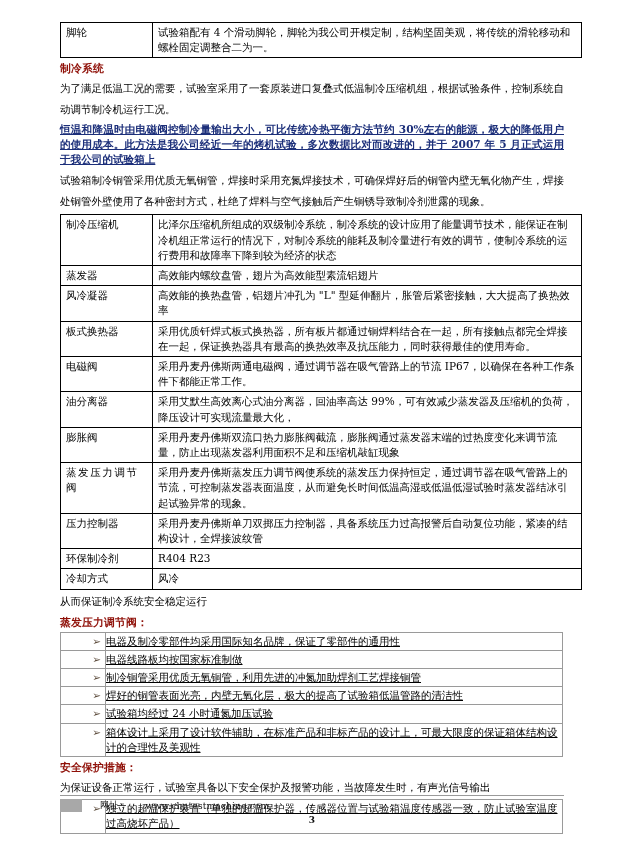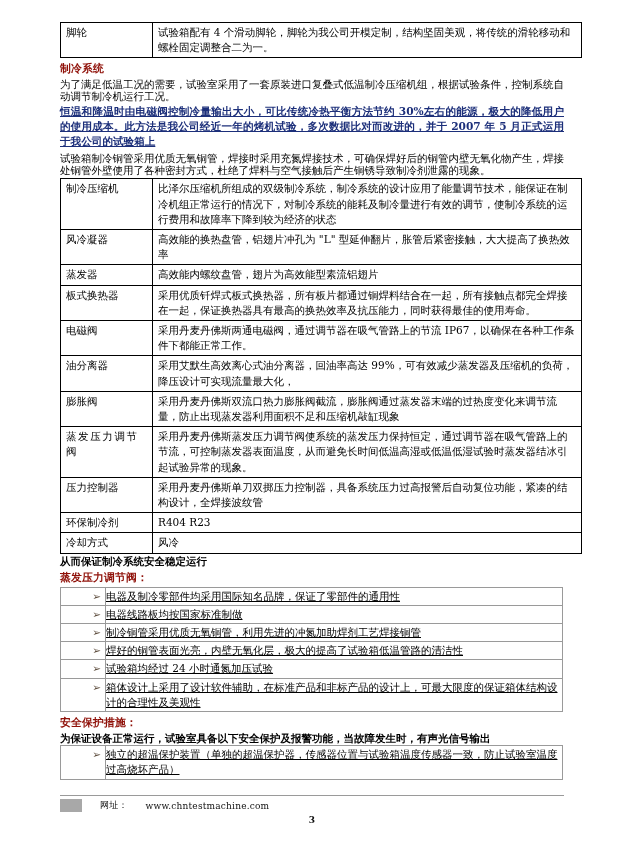--- a/index.html
+++ b/index.html
@@ -45,26 +45,25 @@
     margin-top: 44px;
   }
   .key-spaced {
     letter-spacing: 1.6px;
   }
 
   
   p.body-text {
     margin: 2px 0 2px 0;
     font-size: 10.5px;
-    line-height: 12px;
+    line-height: 21px;
     text-align: justify;
   }
   p.tight {
     margin: 1px 0 1px 0;
-    font-weight: bold;
   }
   .heading-red {
     color: #8f1008;
     font-weight: bold;
     font-size: 10.8px;
     line-height: 15px;
     margin: 3px 0 2px 0;
     letter-spacing: 0.2px;
   }
   .highlight-blue {
@@ -164,26 +163,26 @@
 
   <p class="body-text">试验箱制冷铜管采用优质无氧铜管，焊接时采用充氮焊接技术，可确保焊好后的铜管内壁无氧化物产生，焊接处铜管外壁使用了各种密封方式，杜绝了焊料与空气接触后产生铜锈导致制冷剂泄露的现象。</p>
 
   <table class="doc-table">
     <tbody>
       <tr>
         <td class="col-key">制冷压缩机</td>
         <td class="col-val">比泽尔压缩机所组成的双级制冷系统，制冷系统的设计应用了能量调节技术，能保证在制冷机组正常运行的情况下，对制冷系统的能耗及制冷量进行有效的调节，使制冷系统的运行费用和故障率下降到较为经济的状态</td>
       </tr>
       <tr>
+        <td class="col-key">蒸发器</td>
+        <td class="col-val">高效能内螺纹盘管，翅片为高效能型素流铝翅片</td>
+      </tr>
+      <tr>
         <td class="col-key">风冷凝器</td>
         <td class="col-val">高效能的换热盘管，铝翅片冲孔为 "L" 型延伸翻片，胀管后紧密接触，大大提高了换热效率</td>
-      </tr>
-      <tr>
-        <td class="col-key">蒸发器</td>
-        <td class="col-val">高效能内螺纹盘管，翅片为高效能型素流铝翅片</td>
       </tr>
       <tr>
         <td class="col-key">板式换热器</td>
         <td class="col-val">采用优质钎焊式板式换热器，所有板片都通过铜焊料结合在一起，所有接触点都完全焊接在一起，保证换热器具有最高的换热效率及抗压能力，同时获得最佳的使用寿命。</td>
       </tr>
       <tr>
         <td class="col-key">电磁阀</td>
         <td class="col-val">采用丹麦丹佛斯两通电磁阀，通过调节器在吸气管路上的节流 IP67，以确保在各种工作条件下都能正常工作。</td>
       </tr>
       <tr>

